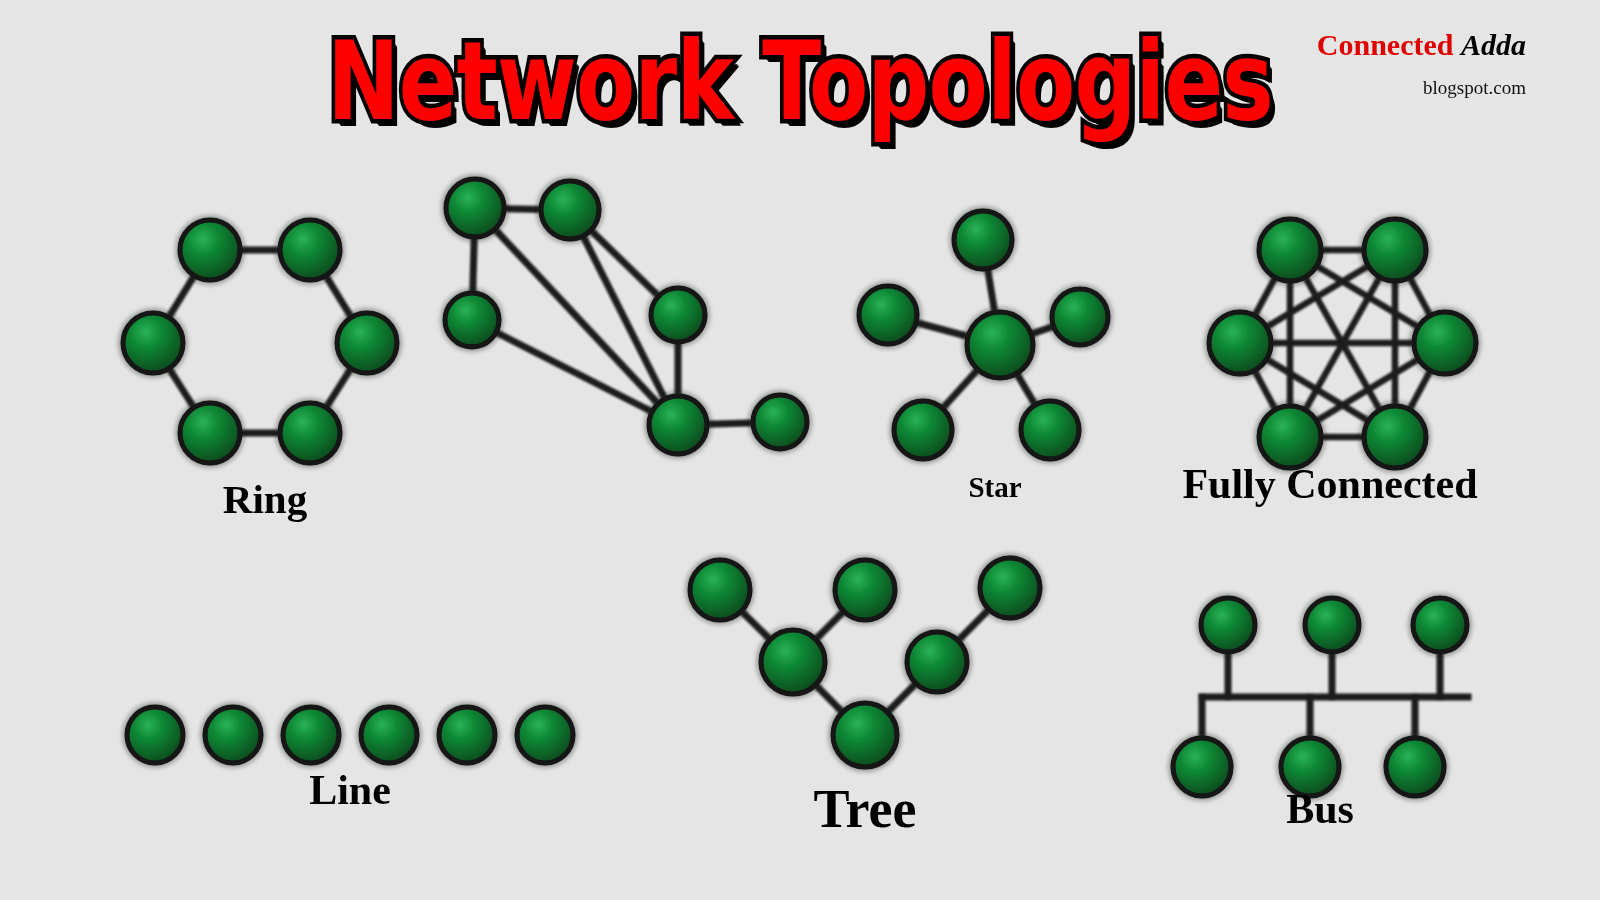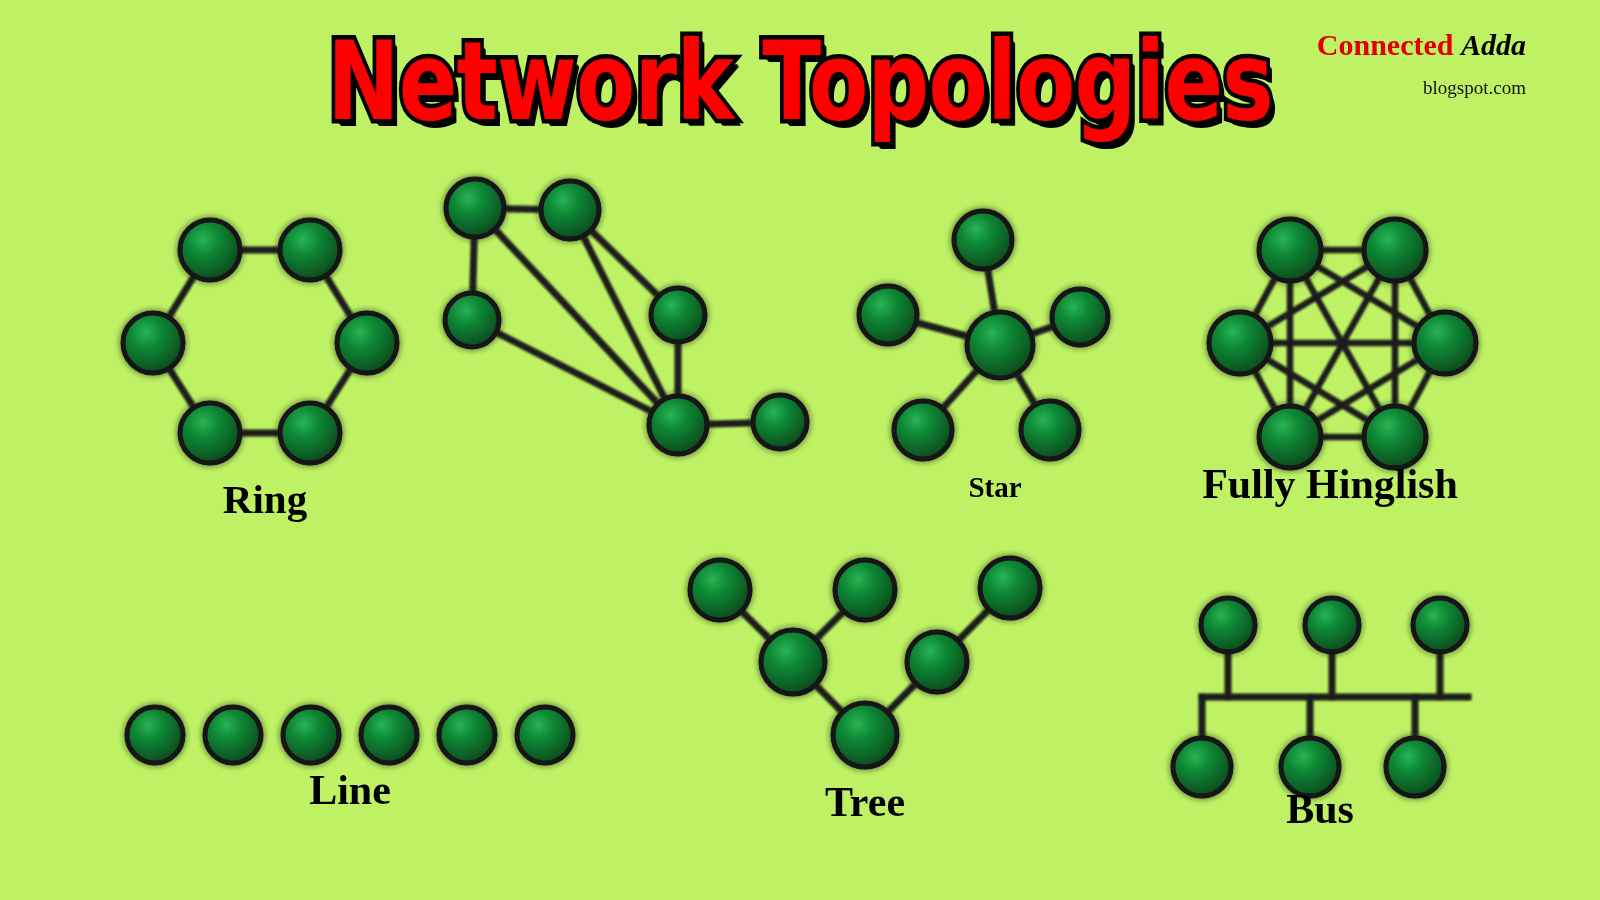--- a/index.html
+++ b/index.html
@@ -8,21 +8,21 @@
     padding: 0;
     background: #ffffff;
   }
   body {
     font-family: "Liberation Serif", serif;
   }
   #stage {
     position: relative;
     width: 1600px;
     height: 900px;
-    background: #bef264;
+    background: #e5e5e5;
     overflow: hidden;
   }
 
   
   #title-wrap {
     position: absolute;
     left: 0;
     top: 28px;
     width: 1600px;
     text-align: center;
@@ -100,21 +100,21 @@
   #topo-star      { left: 845px;  top: 200px;  width: 300px;  height: 315px; }
   #topo-star  .topo-label { top: 271px; font-size: 29px; }
 
   #topo-fully     { left: 1160px; top: 205px;  width: 340px;  height: 305px; }
   #topo-fully .topo-label { top: 255px; font-size: 42px; }
 
   #topo-line      { left: 100px;  top: 690px;  width: 500px;  height: 155px; }
   #topo-line  .topo-label { top: 76px;  font-size: 42px; }
 
   #topo-tree      { left: 665px;  top: 550px;  width: 400px;  height: 290px; }
-  #topo-tree  .topo-label { top: 228px; font-size: 42px; }
+  #topo-tree  .topo-label { top: 228px; font-size: 54px; }
 
   #topo-bus       { left: 1130px; top: 590px;  width: 380px;  height: 260px; }
   #topo-bus   .topo-label { top: 195px; font-size: 42px; }
 </style>
 </head>
 <body>
 
 <div id="stage">
 
   <div id="title-wrap">
@@ -240,21 +240,21 @@
       </g>
       <g filter="url(#softGlow)">
         <circle cx="130" cy="45" r="31" fill="url(#nodeGrad)" stroke="#141414" stroke-width="5"></circle>
         <circle cx="235" cy="45" r="31" fill="url(#nodeGrad)" stroke="#141414" stroke-width="5"></circle>
         <circle cx="80" cy="138" r="31" fill="url(#nodeGrad)" stroke="#141414" stroke-width="5"></circle>
         <circle cx="285" cy="138" r="31" fill="url(#nodeGrad)" stroke="#141414" stroke-width="5"></circle>
         <circle cx="130" cy="232" r="31" fill="url(#nodeGrad)" stroke="#141414" stroke-width="5"></circle>
         <circle cx="235" cy="232" r="31" fill="url(#nodeGrad)" stroke="#141414" stroke-width="5"></circle>
       </g>
     </svg>
-    <div class="topo-label">Fully Hinglish</div>
+    <div class="topo-label">Fully Connected</div>
   </div>
 
   <div class="topology" id="topo-line">
     <svg class="topo-svg" width="500" height="100" viewBox="0 0 500 100">
       <g stroke="#1c1c1c" stroke-width="7" stroke-linecap="round" filter="url(#edgeBlur)">
         <line x1="55" y1="45" x2="133" y2="45"></line>
         <line x1="133" y1="45" x2="211" y2="45"></line>
         <line x1="211" y1="45" x2="289" y2="45"></line>
         <line x1="289" y1="45" x2="367" y2="45"></line>
         <line x1="367" y1="45" x2="445" y2="45"></line>

